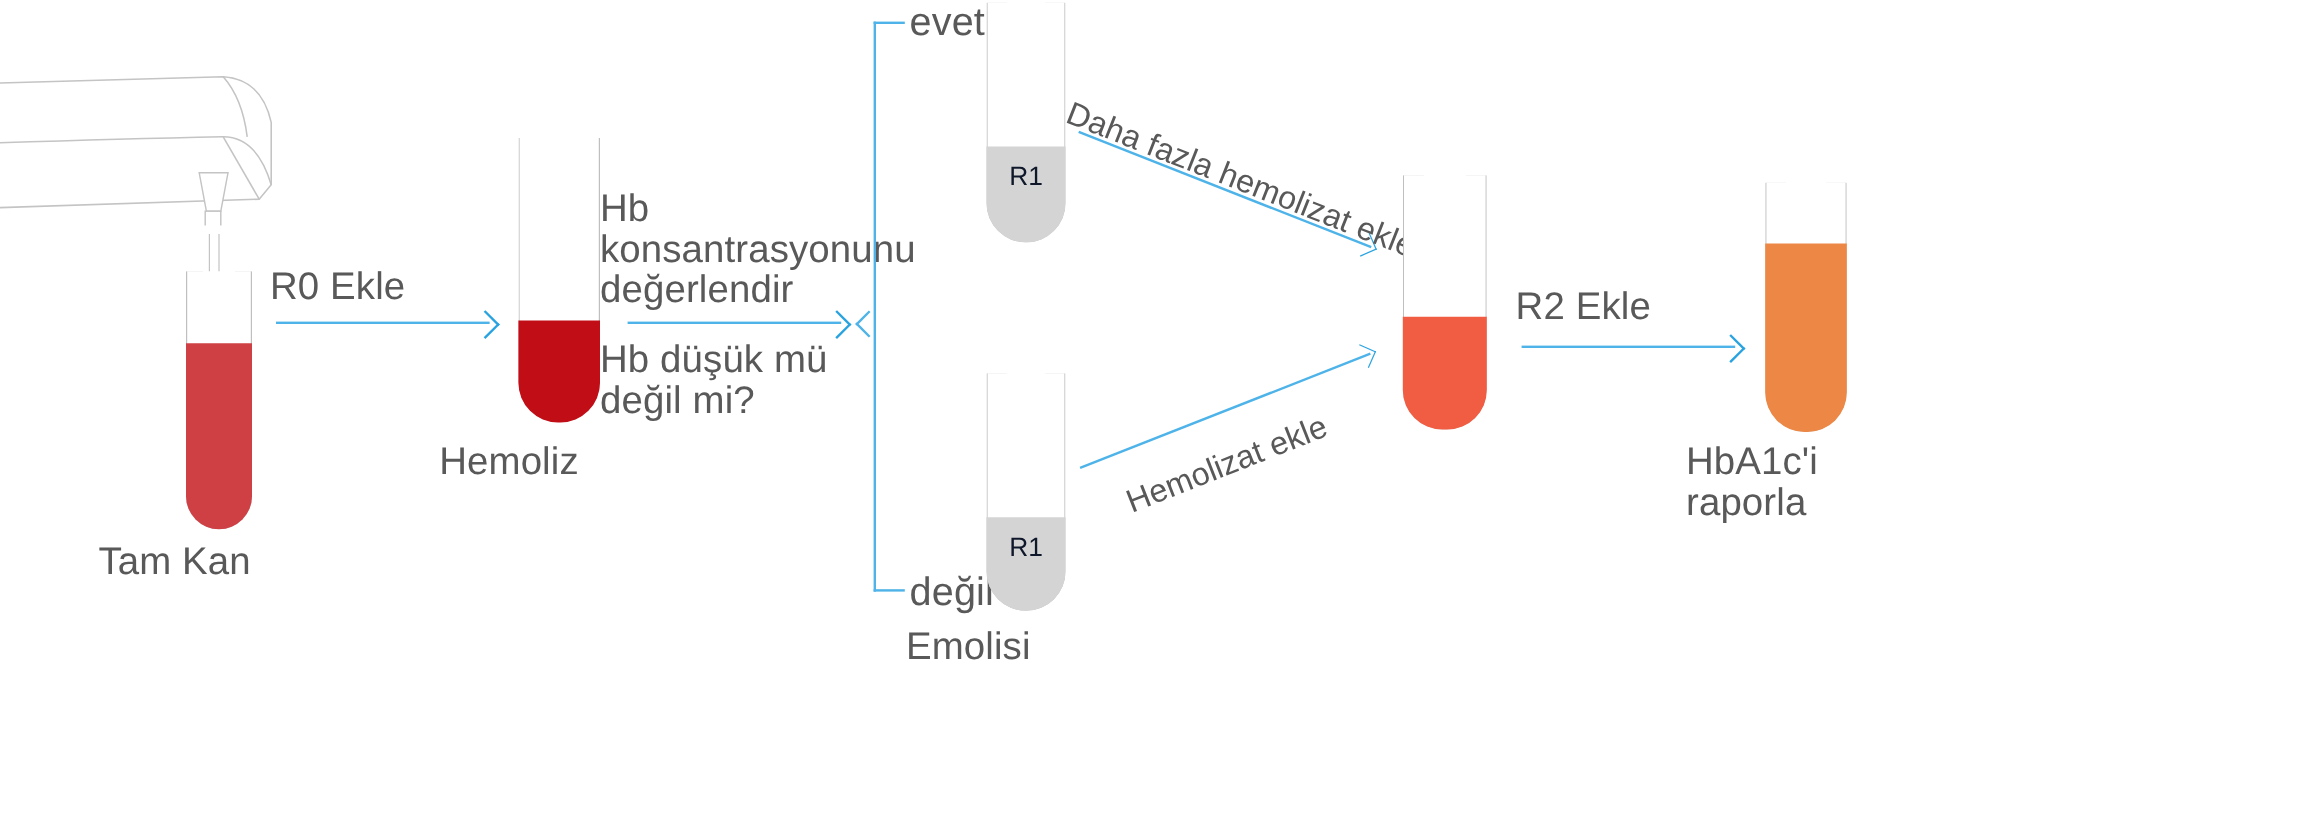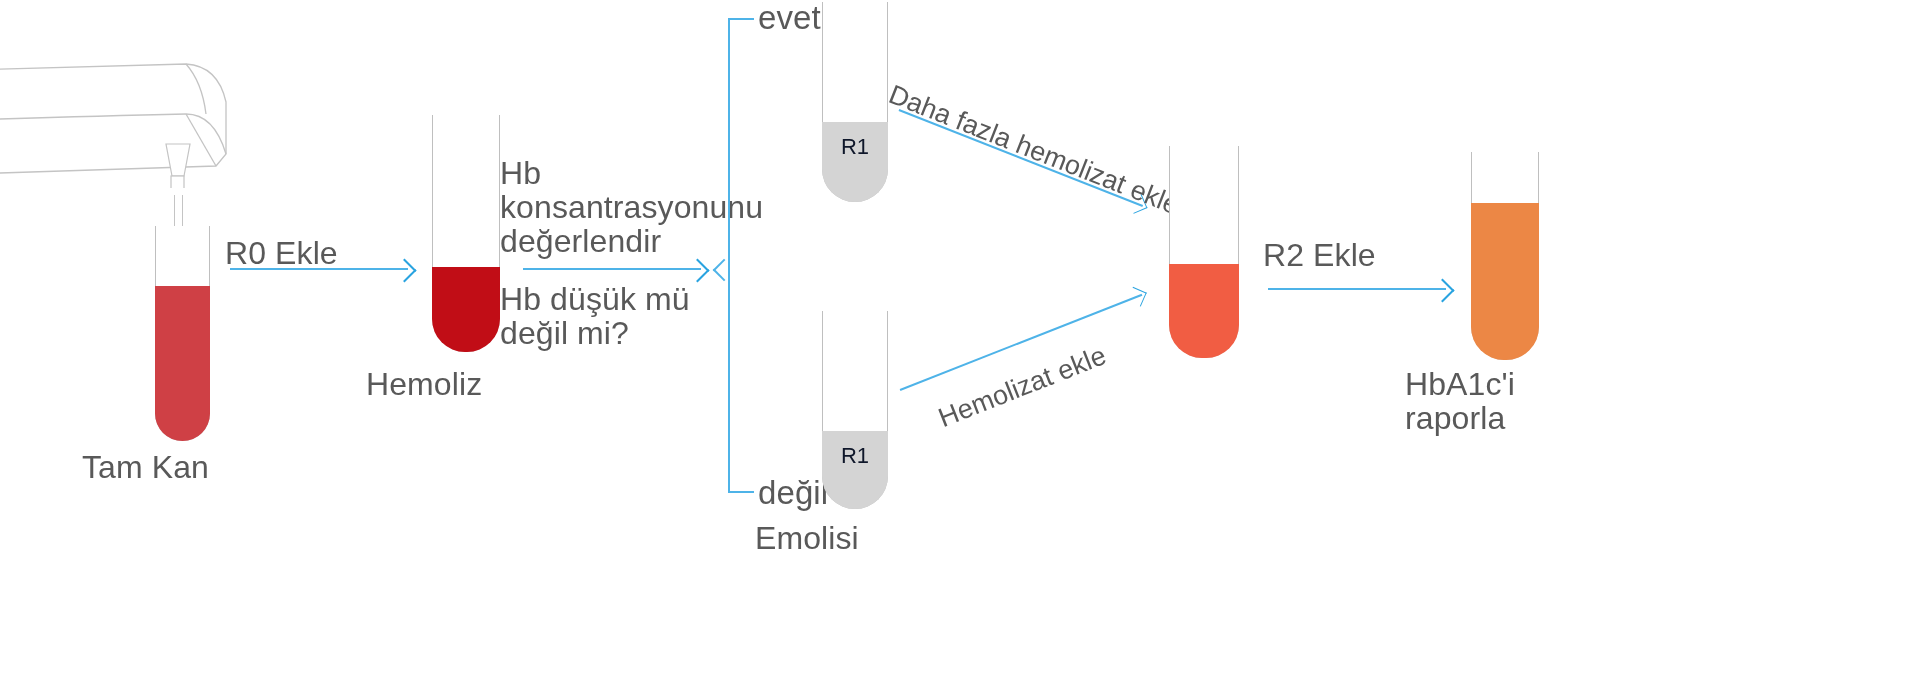--- a/index.html
+++ b/index.html
@@ -159,21 +159,21 @@
   </div>
 
   <div class="needle" style="left:174px; top:195px; width:9px; height:245px;"></div>
 
   <div class="tube" style="left:155px; top:226px; width:55px; height:215px;">
     <div class="glass"></div>
     <div class="fill" style="height:155px; background:#cf4045;"></div>
   </div>
   <div class="label" style="left:82px; top:450px; width:200px;">Tam Kan</div>
 
-  <div class="label" style="left:225px; top:236px; width:190px;">R0 Ekle</div>
+  <div class="label" style="left:225px; top:221px; width:190px;">R0 Ekle</div>
   <div class="arrow-h" style="left:230px; top:268px; width:178px;"></div>
   <div class="arrow-head" style="left:396px; top:262px;"></div>
 
   <div class="tube" style="left:432px; top:115px; width:68px; height:237px;">
     <div class="glass"></div>
     <div class="fill" style="height:85px; background:#c10d16;"></div>
   </div>
   <div class="label" style="left:366px; top:367px; width:200px;">Hemoliz</div>
 
   <div class="label" style="left:500px; top:156px; width:220px;">Hb

